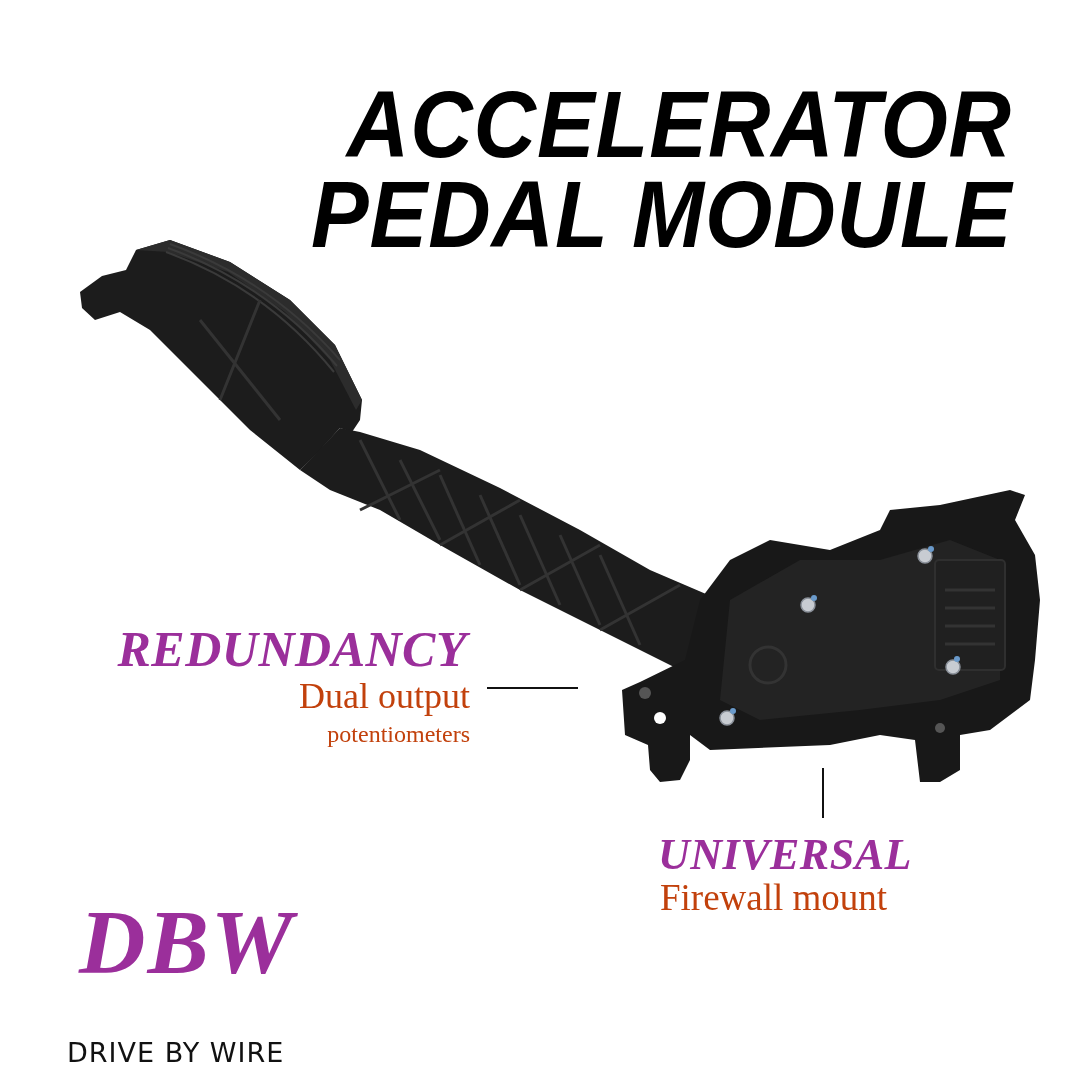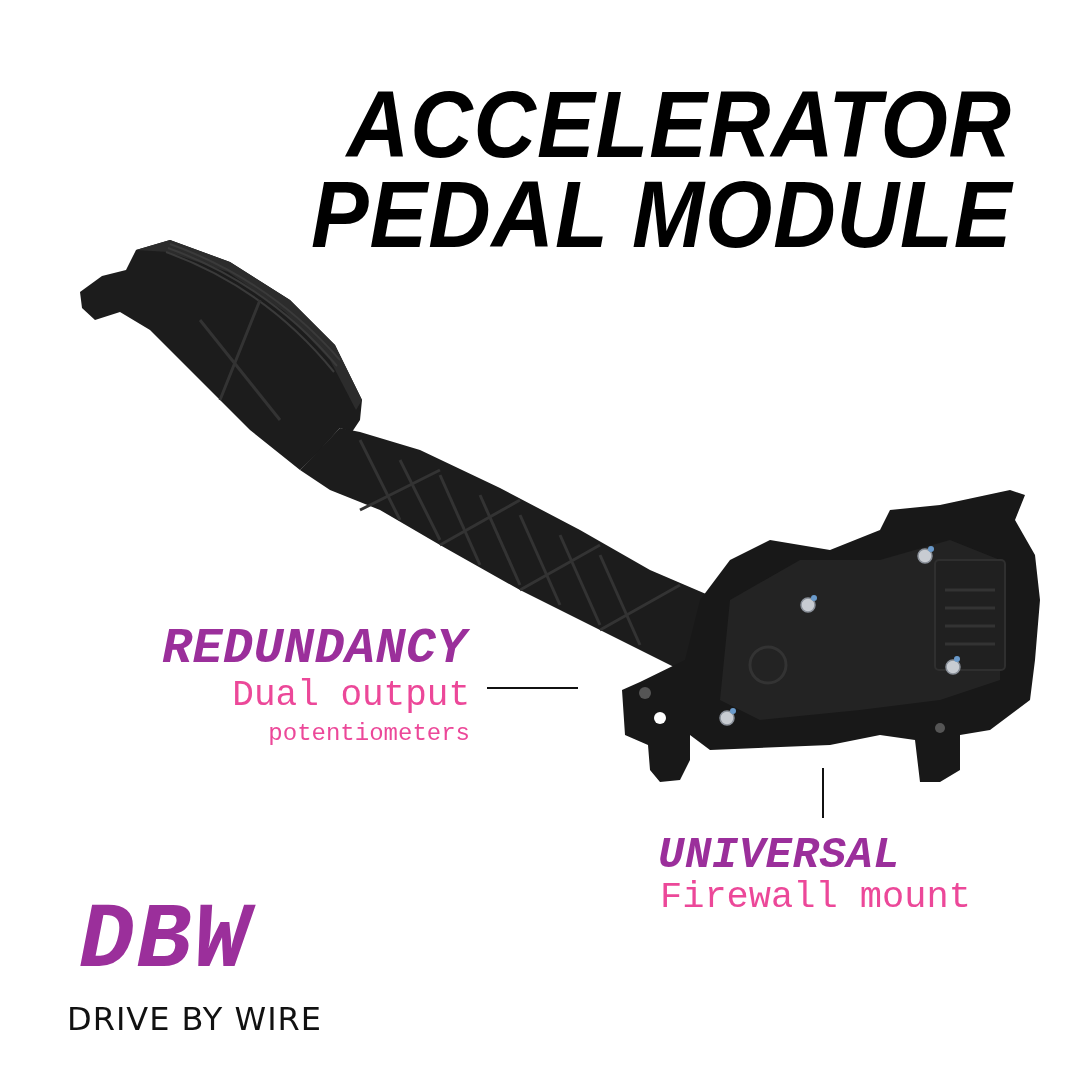--- a/index.html
+++ b/index.html
@@ -1,28 +1,28 @@
 <!DOCTYPE html>
 <html><head>
   <meta charset="utf-8">
   <style>
     html, body { margin: 0; padding: 0; }
     body { width: 1080px; height: 1080px; background: #ffffff; position: relative; overflow: hidden; font-family: "Liberation Sans", sans-serif; }
     .title { position: absolute; right: 68px; font-family: "Liberation Sans", sans-serif; font-weight: 700; font-style: italic; color: #000; font-size: 94px; line-height: 1; letter-spacing: 1px; transform: scaleX(0.92); transform-origin: right center; white-space: nowrap; }
     .title.l1 { top: 78px; }
     .title.l2 { top: 168px; }
-    .accent { color: #9b2f9b; font-weight: 700; font-style: italic; font-family: Liberation Mono, monospace; position: absolute; white-space: nowrap; line-height: 1; }
-    .body-text { position: absolute; color: #ec4899; font-family: Liberation Mono, monospace; font-weight: 300; white-space: nowrap; line-height: 1; }
+    .accent { color: #9b2f9b; font-weight: 700; font-style: italic; font-family: Liberation Serif, serif; position: absolute; white-space: nowrap; line-height: 1; }
+    .body-text { position: absolute; color: #c2410c; font-family: Liberation Serif, serif; font-weight: 300; white-space: nowrap; line-height: 1; }
     #redundancy-title { right: 613px; top: 624px; font-size: 50px; letter-spacing: 0.5px; }
     #redundancy-l1 { right: 610px; top: 678px; font-size: 36px; }
     #redundancy-l2 { right: 610px; top: 722px; font-size: 24px; }
     #universal-title { left: 658px; top: 833px; font-size: 44px; letter-spacing: 0.5px; }
     #universal-l1 { left: 660px; top: 879px; font-size: 37px; text-align: right; }
     #dbw { left: 79px; top: 896px; font-size: 92px; letter-spacing: 2px; }
-    #dbw-sub { left: 67px; top: 1000px; font-size: 32px; letter-spacing: 1px; font-family: "DejaVu Sans", sans-serif; font-weight: 400; color: #111; position: absolute; }
+    #dbw-sub { left: 67px; top: 1037px; font-size: 27px; letter-spacing: 1px; font-family: "DejaVu Sans", sans-serif; font-weight: 400; color: #111; position: absolute; }
     .hline { position: absolute; left: 487px; top: 687px; width: 91px; height: 2px; background: #111; }
     .vline { position: absolute; left: 822px; top: 768px; width: 2px; height: 50px; background: #111; }
     .pedal { position: absolute; left: 0; top: 0; width: 1080px; height: 1080px; }
   </style>
 </head>
 <body>
 
 <svg class="pedal" viewBox="0 0 1080 1080" xmlns="http://www.w3.org/2000/svg">
 
   <path d="M80 292 L102 276 L126 270 L136 250 L170 240 L230 262 L290 300 L335 345 L362 400 L360 420 L352 432 L340 428 L320 450 L300 470 L250 430 L200 380 L150 330 L120 312 L95 320 L82 308 Z" fill="#1c1c1c"></path>

